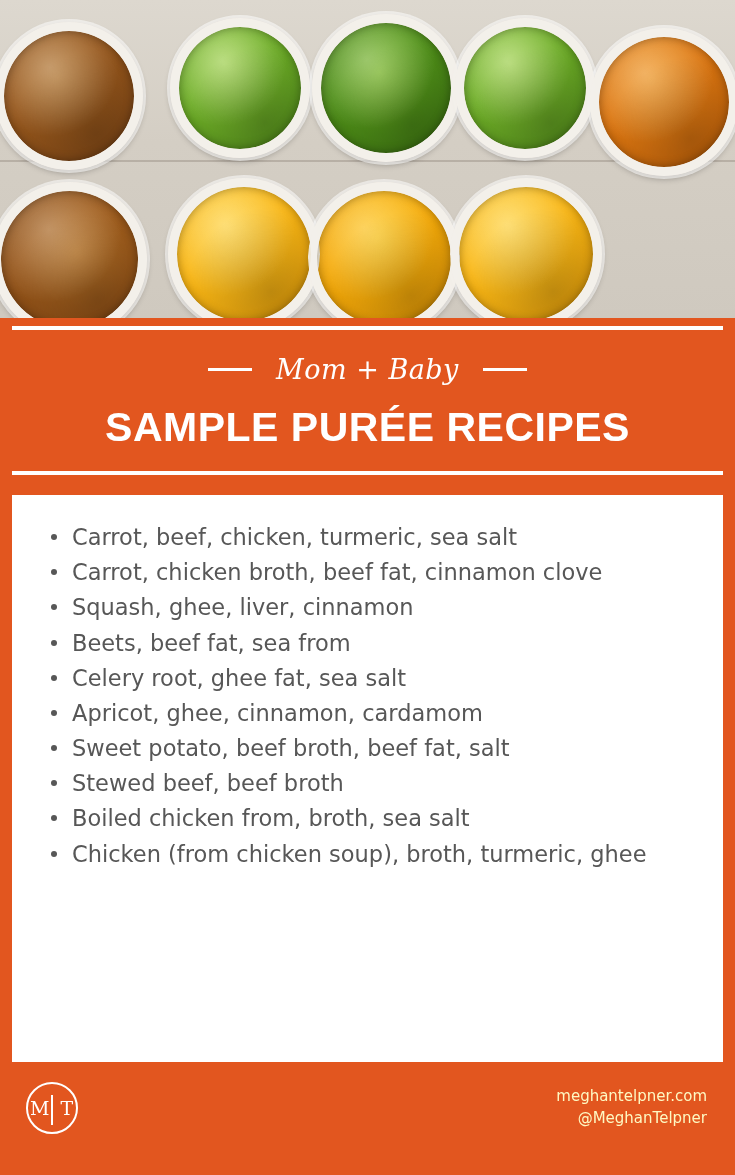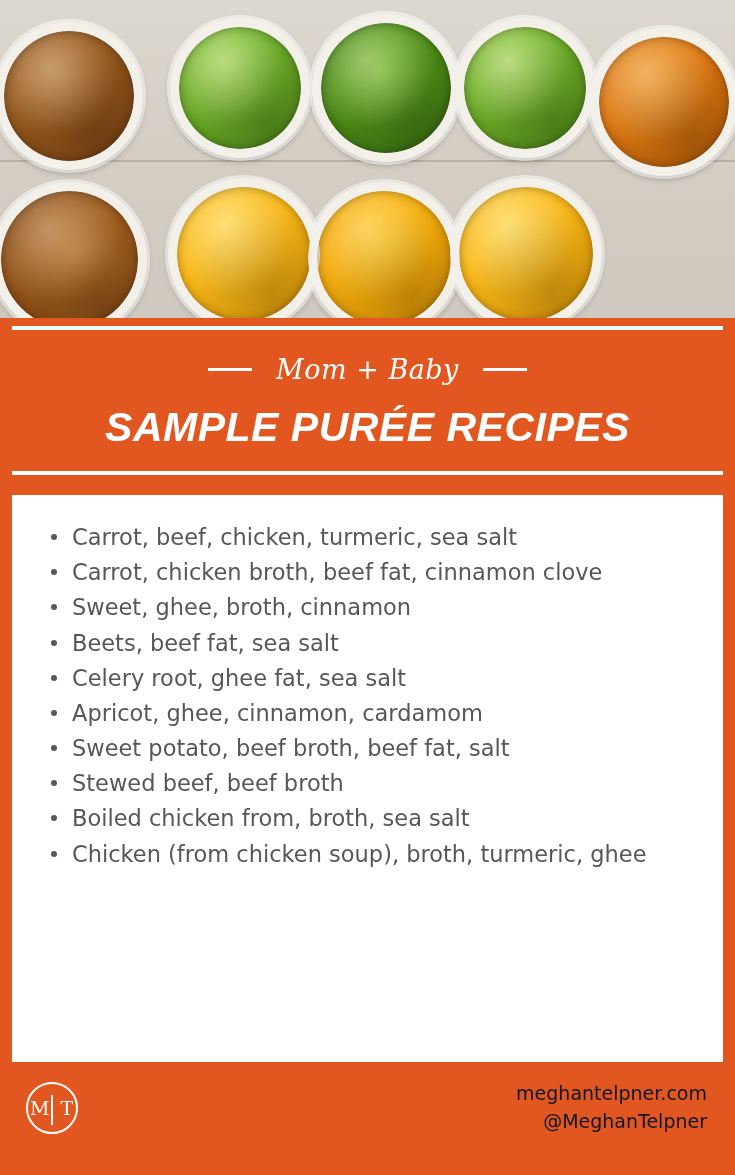--- a/index.html
+++ b/index.html
@@ -148,21 +148,20 @@
     position: absolute;
     top: 86px;
     left: 0; right: 0;
     text-align: center;
     font-family: "Liberation Sans", sans-serif;
     font-weight: bold;
     font-size: 41px;
     letter-spacing: 0.5px;
     color: #ffffff;
     text-transform: uppercase;
-    font-style: italic;
   }
 
   
   .card-wrap {
     position: relative;
     width: 735px;
     background: #e2561f;
     padding: 12px 12px 0 12px;
   }
   .card {
@@ -225,22 +224,22 @@
     top: 11px;
     width: 1.5px;
     height: 30px;
     background: #ffffff;
     transform: translateX(-1px);
   }
   .logo .t { padding-left: 5px; }
 
   .footer-links {
     text-align: right;
-    color: #0f172a;
-    font-size: 19px;
+    color: #fef9c3;
+    font-size: 15px;
     line-height: 1.45;
     font-family: "DejaVu Sans", sans-serif;
   }
 </style>
 </head>
 <body>
 
 <div class="page">
 
   <div class="photo">
@@ -294,22 +293,22 @@
     </div>
     <div class="band-title">Sample Purée Recipes</div>
     <div class="inner-rule-bottom"></div>
   </div>
 
   <div class="card-wrap">
     <div class="card">
       <ul class="recipes" id="recipe-list">
           <li>Carrot, beef, chicken, turmeric, sea salt</li>
           <li>Carrot, chicken broth, beef fat, cinnamon clove</li>
-          <li>Sweet, ghee, broth, cinnamon</li>
-          <li>Beets, beef fat, sea salt</li>
+          <li>Squash, ghee, liver, cinnamon</li>
+          <li>Beets, beef fat, sea from</li>
           <li>Celery root, ghee fat, sea salt</li>
           <li>Apricot, ghee, cinnamon, cardamom</li>
           <li>Sweet potato, beef broth, beef fat, salt</li>
           <li>Stewed beef, beef broth</li>
           <li>Boiled chicken from, broth, sea salt</li>
           <li>Chicken (from chicken soup), broth, turmeric, ghee</li>
         </ul>
     </div>
   </div>
 

